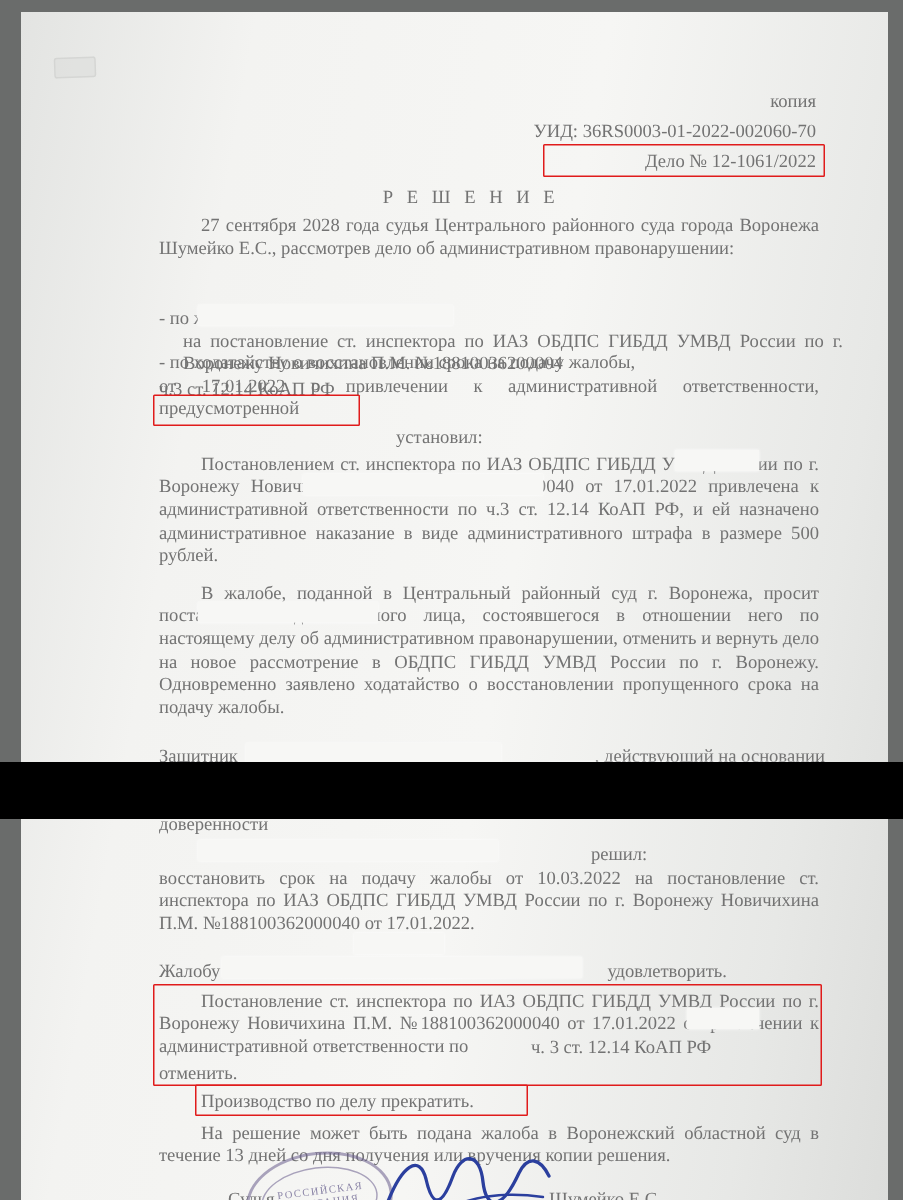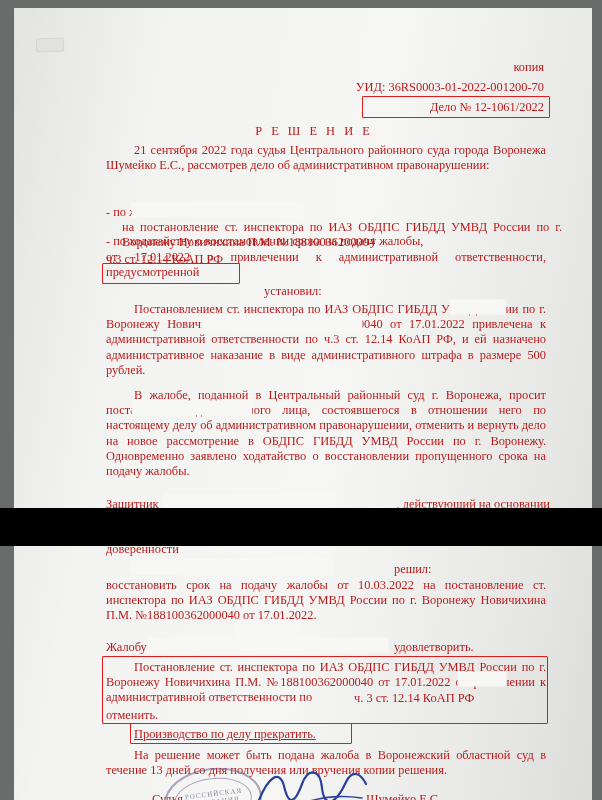--- a/index.html
+++ b/index.html
@@ -29,21 +29,21 @@
     position:absolute;left:22px;top:30px;width:26px;height:12px;
     background:#e0e1df;border:1px solid #d2d3d1;border-radius:2px;
     transform:rotate(-2deg);opacity:.85;
   }
   
   .band{
     position:absolute;left:0;top:508px;width:602px;height:38px;background:#000;
     z-index:40;
   }
   .txt{
-    position:absolute;color:#b91c1c;font-size:12.4px;line-height:15.2px;
+    position:absolute;color:#737373;font-size:12.4px;line-height:15.2px;
     text-align:justify;
   }
   .center{text-align:center;}
   .right{text-align:right;}
   .sp{letter-spacing:3px;}
   .ind{text-indent:28px;}
   
   .wb{position:absolute;background:#f7f7f5;z-index:20;box-shadow:0 0 2px rgba(255,255,255,.9);}
   
   .rb{position:absolute;border:1.6px solid #e01b1b;z-index:30;border-radius:1px;}
@@ -72,28 +72,28 @@
 <body>
 
 <div class="page">
   <div class="sheet">
     <div class="paper-inner">
 
       <div class="clip"></div>
 
       <div class="txt right" style="left:360px;top:52px;width:170px;">копия</div>
 
-      <div class="txt right" style="left:280px;top:72px;width:250px;">УИД: 36RS0003-01-2022-001200-70</div>
+      <div class="txt right" style="left:280px;top:72px;width:250px;">УИД: 36RS0003-01-2022-002060-70</div>
 
       <div class="txt right" style="left:330px;top:92px;width:200px;font-weight:normal;">Дело № 12-1061/2022</div>
       <div class="rb" style="left:348px;top:88px;width:186px;height:20px;"></div>
 
       <div class="txt center sp" style="left:100px;top:116px;width:400px;font-family:Liberation Serif, serif;">Р Е Ш Е Н И Е</div>
 
-      <div class="txt ind" style="left:92px;top:135px;width:440px;">21 сентября 2022 года судья Центрального районного суда города Воронежа Шумейко Е.С., рассмотрев дело об административном правонарушении:</div>
+      <div class="txt ind" style="left:92px;top:135px;width:440px;">27 сентября 2028 года судья Центрального районного суда города Воронежа Шумейко Е.С., рассмотрев дело об административном правонарушении:</div>
 
       <div class="txt" style="left:92px;top:182px;width:440px;margin-top:44px;">- по ходатайству о восстановлении срока на подачу жалобы,</div>
 
       <div class="txt" style="left:92px;top:197px;width:440px;">- по жалобе</div>
       <div class="wb" style="left:118px;top:195px;width:170px;height:14px;"></div>
 
       <div class="txt" style="left:108px;top:212px;width:440px;">на постановление ст. инспектора по ИАЗ ОБДПС ГИБДД УМВД России по г. Воронежу Новичихина П.М.   №18810036200004</div>
 
       <div class="txt" style="left:92px;top:242px;width:440px;">от   17.01.2022   о привлечении к административной ответственности, предусмотренной</div>
 
@@ -122,29 +122,29 @@
 
       <div class="txt" style="left:380px;top:554px;width:140px;">решил:</div>
 
       <div class="wb" style="left:118px;top:552px;width:200px;height:14px;"></div>
 
       <div class="txt" style="left:92px;top:570px;width:440px;">восстановить срок на подачу жалобы от 10.03.2022 на постановление ст. инспектора по ИАЗ ОБДПС ГИБДД УМВД России по г. Воронежу Новичихина П.М. №188100362000040            от 17.01.2022.</div>
       <div class="wb" style="left:222px;top:614px;width:60px;height:14px;"></div>
 
       <div class="txt" style="left:92px;top:632px;width:70px;">Жалобу</div>
       <div class="wb" style="left:134px;top:630px;width:240px;height:14px;"></div>
-      <div class="txt" style="left:380px;top:632px;width:150px;">удовлетворить.</div>
+      <div class="txt" style="left:391px;top:632px;width:150px;">удовлетворить.</div>
 
       <div class="txt ind" style="left:92px;top:652px;width:440px;">Постановление ст. инспектора по ИАЗ ОБДПС ГИБДД УМВД России по г. Воронежу Новичихина П.М.  №188100362000040              от 17.01.2022  о  привлечении  к  административной  ответственности  по</div>
       <div class="wb" style="left:444px;top:664px;width:48px;height:14px;"></div>
       <div class="txt" style="left:340px;top:683px;width:200px;">ч. 3  ст. 12.14  КоАП РФ</div>
       <div class="txt" style="left:92px;top:700px;width:120px;">отменить.</div>
       <div class="rb" style="left:88px;top:648px;width:444px;height:66px;"></div>
 
-      <div class="txt" style="left:120px;top:719px;width:230px;text-decoration:underline;">Производство по делу прекратить.</div>
+      <div class="txt" style="left:120px;top:719px;width:230px;">Производство по делу прекратить.</div>
       <div class="rb" style="left:116px;top:715px;width:220px;height:19px;"></div>
 
       <div class="txt ind" style="left:92px;top:740px;width:440px;">На решение может быть подана жалоба в Воронежский областной суд в течение 13 дней со дня получения или вручения копии решения.</div>
 
       <div class="txt" style="left:138px;top:784px;width:80px;">Судья</div>
       <div class="txt" style="left:352px;top:784px;width:150px;">Шумейко Е.С.</div>
 
       <div class="sig" style="left:236px;top:756px;">
         <svg width="120" height="48" viewBox="0 0 120 48">
           <path d="M6 44 C 18 10, 30 6, 34 22 C 38 40, 44 42, 52 20 C 58 4, 70 4, 72 24 C 74 42, 84 44, 96 18 C 102 6, 110 8, 116 20" fill="none" stroke="#2b3f9e" stroke-width="2.2" stroke-linecap="round"></path>

